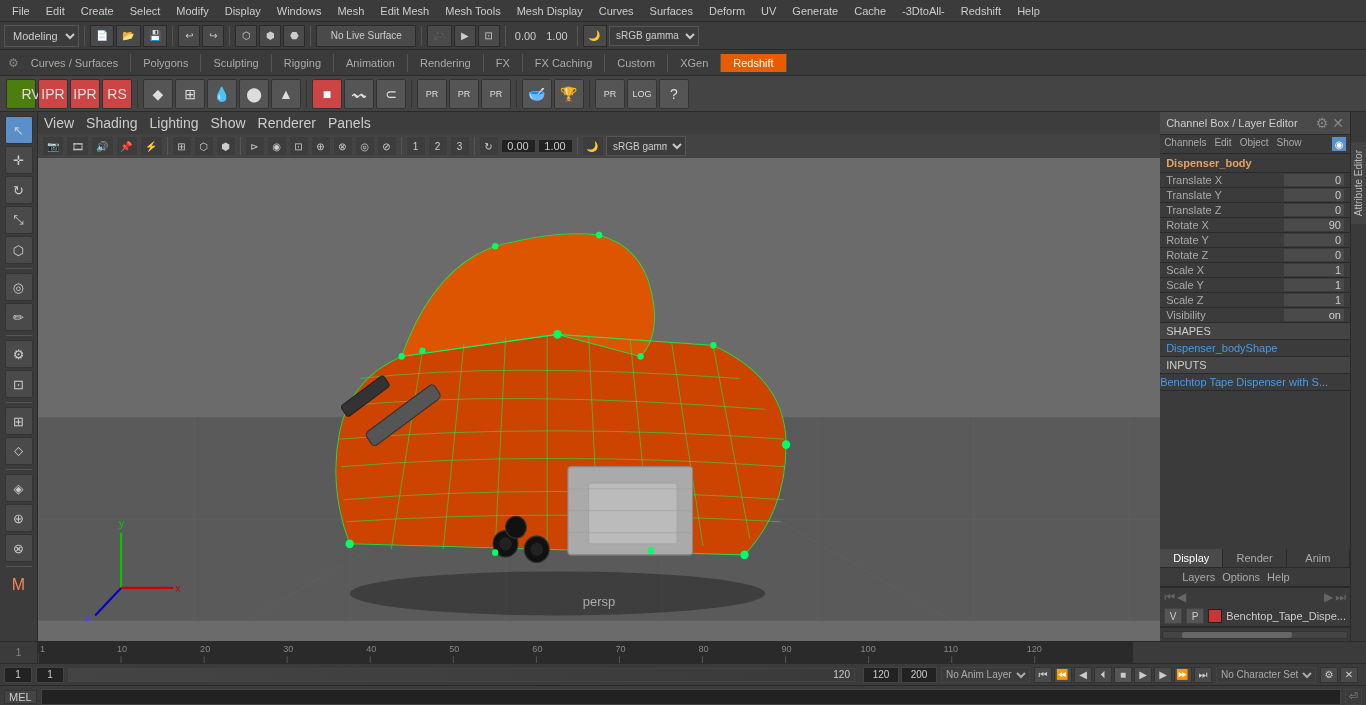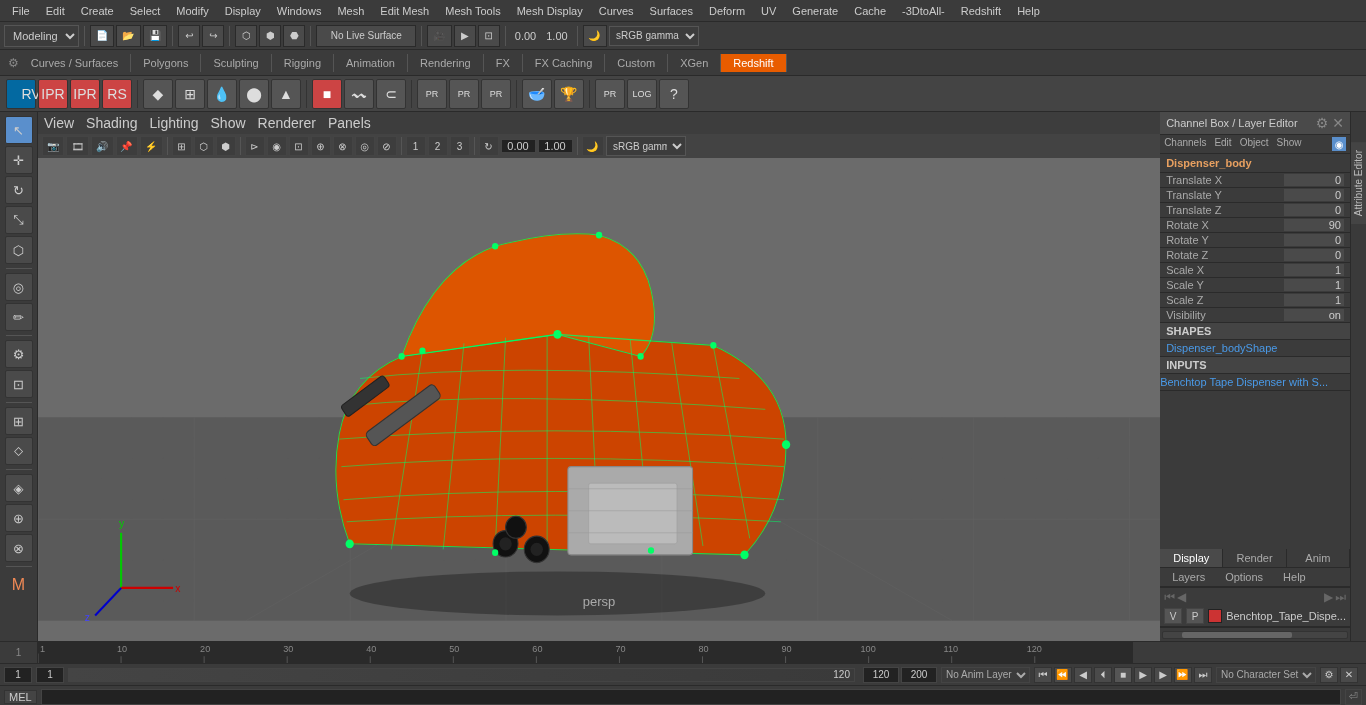--- a/index.html
+++ b/index.html
@@ -49,29 +49,29 @@
     
     #model-area { position: absolute; top: 46px; left: 0; right: 0; bottom: 20px; }
     #grid { position: absolute; bottom: 0; left: 0; right: 0; height: 45%; }
     #persp-label { position: absolute; bottom: 12px; left: 50%; transform: translateX(-50%); color: #aaa; font-size: 13px; }
     #channel-box-header { display: flex; align-items: center; justify-content: space-between; background: #4a4a4a; padding: 3px 6px; border-bottom: 1px solid #2a2a2a; font-size: 11px; }
     .cb-tab { color: #aaa; font-size: 10px; cursor: pointer; }
     #channel-box-content { flex: 1; overflow-y: auto; }
     .channel-row { display: flex; justify-content: space-between; align-items: center; padding: 1px 6px; border-bottom: 1px solid #2a2a2a; }
     .channel-name { color: #aaa; font-size: 11px; }
     .channel-value { color: #ccc; font-size: 11px; background: #4a4a4a; border: none; width: 60px; text-align: right; padding: 0 3px; }
-    .channel-section { background: #444; padding: 2px 6px; font-weight: bold; font-size: 11px; color: #ccc; border-bottom: 1px solid #2a2a2a; cursor: pointer; }
+    .channel-section { background: #444; padding: 2px 6px; font-weight: normal; font-size: 11px; color: #ccc; border-bottom: 1px solid #2a2a2a; cursor: pointer; }
     .channel-sub-item { padding: 2px 6px; color: #4a9ae8; font-size: 11px; border-bottom: 1px solid #2a2a2a; cursor: pointer; }
     .channel-long-item { padding: 2px 0; color: #4a9ae8; font-size: 11px; border-bottom: 1px solid #2a2a2a; white-space: nowrap; overflow: hidden; text-overflow: ellipsis; }
 
     
     #dra-tabs { display: flex; border-bottom: 1px solid #2a2a2a; }
     .dra-tab { flex: 1; text-align: center; padding: 3px; cursor: pointer; color: #aaa; font-size: 11px; background: #3b3b3b; border-right: 1px solid #2a2a2a; }
     .dra-tab.active { background: #4a4a4a; color: #fff; }
-    #dra-sub-tabs { display: flex; align-items: center; padding: 3px 12px; border-bottom: 1px solid #2a2a2a; gap: 20px; }
+    #dra-sub-tabs { display: flex; align-items: center; padding: 3px 22px; border-bottom: 1px solid #2a2a2a; gap: 7px; }
     .dra-sub { color: #aaa; font-size: 11px; cursor: pointer; }
 
     
     #layer-row { display: flex; align-items: center; padding: 2px 4px; border-bottom: 1px solid #2a2a2a; gap: 4px; }
     .layer-btn { background: #555; border: 1px solid #444; color: #ccc; font-size: 10px; width: 18px; height: 16px; cursor: pointer; display: flex; align-items: center; justify-content: center; }
     .layer-color-box { width: 14px; height: 14px; background: #cc3333; border: 1px solid #222; }
     .layer-name { color: #ccc; font-size: 11px; flex: 1; overflow: hidden; text-overflow: ellipsis; white-space: nowrap; }
 
     
     #right-scroll { display: flex; align-items: center; justify-content: space-between; background: #3b3b3b; padding: 2px 4px; border-top: 1px solid #2a2a2a; }
@@ -161,21 +161,21 @@
   <div class="tab-item">Animation</div>
   <div class="tab-item">Rendering</div>
   <div class="tab-item">FX</div>
   <div class="tab-item">FX Caching</div>
   <div class="tab-item">Custom</div>
   <div class="tab-item">XGen</div>
   <div class="tab-item active">Redshift</div>
 </div>
 
 <div id="icon-shelf">
-  <div class="shelf-icon" style="background:#0369a1;padding-left:20px;">RV</div>
+  <div class="shelf-icon" style="background:#4d7c0f;padding-left:20px;">RV</div>
   <div class="shelf-icon" style="background:#c44;">IPR</div>
   <div class="shelf-icon" style="background:#c44;">IPR</div>
   <div class="shelf-icon" style="background:#c44;">RS</div>
   <div class="shelf-separator"></div>
   <div class="shelf-icon">◆</div>
   <div class="shelf-icon">⊞</div>
   <div class="shelf-icon">💧</div>
   <div class="shelf-icon">⬤</div>
   <div class="shelf-icon">▲</div>
   <div class="shelf-separator"></div>

